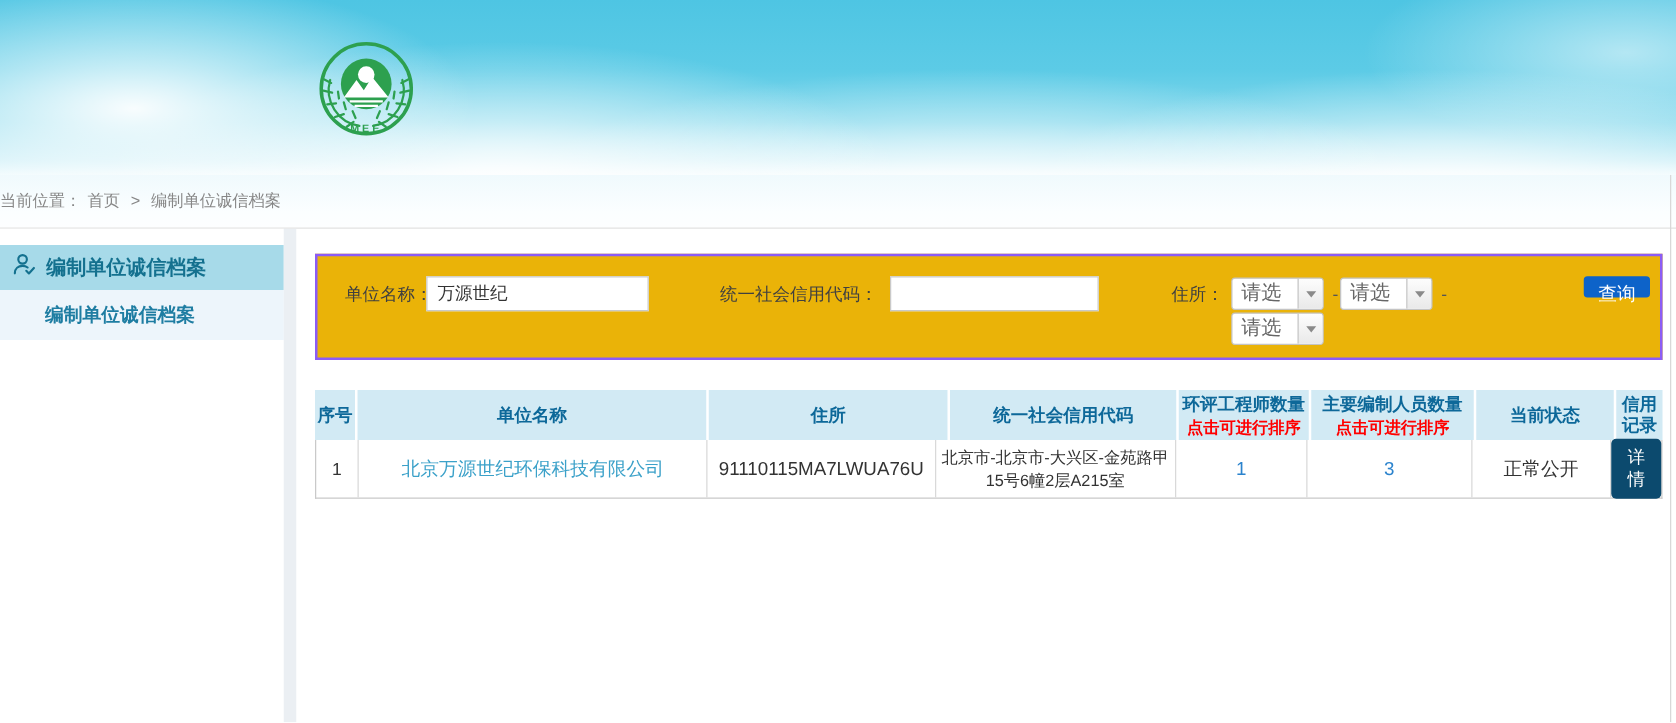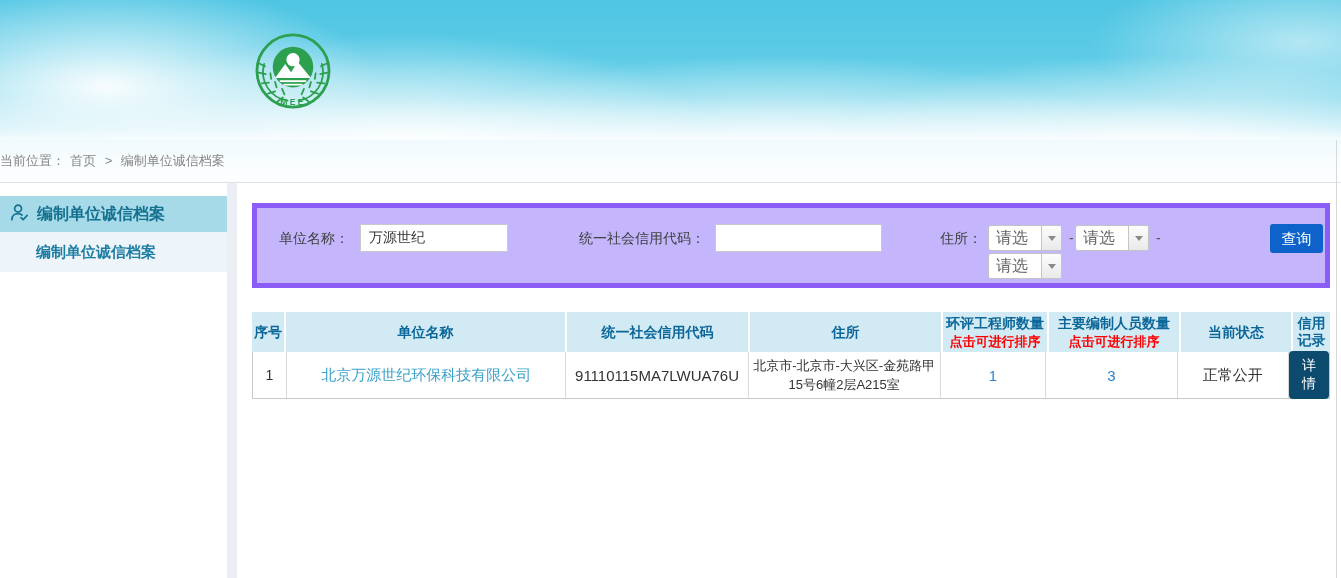--- a/index.html
+++ b/index.html
@@ -49,41 +49,41 @@
     position:absolute; left:0; top:49px; width:227px; height:40px;
     background:#edf5fb; display:flex; align-items:center; padding-left:36px;
     color:#1e7da2; font-size:15px; font-weight:bold; cursor:pointer;
   }
   .v-divider { position:absolute; left:227px; top:183px; width:10px; height:395px; background:#ebeff3; }
   .right-border { position:absolute; left:1336px; top:140px; width:1px; height:438px; background:#d8d8d8; }
 
   
   .search-panel {
     position:absolute; left:252px; top:203px; width:1078px; height:85px;
-    background:#c4b5fd; border:5px solid #8b5cf6;
+    background:#eab308; border:2px solid #8b5cf6;
   }
   .search-panel .lbl { position:absolute; height:28px; line-height:28px; font-size:14px; color:#404040; white-space:nowrap; }
   .inp {
     position:absolute; height:28px; border:1px solid #c9c9c9; background:#fff;
     font-size:14px; color:#333; padding:0 8px; font-family:inherit; outline:none;
   }
   .sel {
     position:absolute; width:74px; height:26px; border:1px solid #c4c4c4; border-radius:3px;
     background:#fff; display:flex; align-items:stretch; cursor:pointer; overflow:hidden;
   }
   .sel-text { flex:1; font-size:16px; color:#666; line-height:24px; padding-left:7px; }
   .sel-arrow {
     width:20px; border-left:1px solid #c4c4c4;
     background:linear-gradient(180deg,#fdfdfd,#e9e9e9);
     display:flex; align-items:center; justify-content:center;
   }
   .tri { width:0; height:0; border-left:4px solid transparent; border-right:4px solid transparent; border-top:5px solid #8a8a8a; }
   .dash-lbl { position:absolute; height:28px; line-height:28px; font-size:14px; color:#555; }
   .btn-query {
-    position:absolute; left:1013px; top:16px; width:53px; height:29px;
+    position:absolute; left:1013px; top:16px; width:53px; height:17px;
     background:#0d63c9; color:#fff; font-size:15px; border:none; border-radius:3px;
     cursor:pointer; font-family:inherit; line-height:29px; 
   }
 
   
   .table { position:absolute; left:252px; top:312px; width:1078px; }
   .thead { display:flex; height:40px; background:#d2eaf4; }
   .th {
     display:flex; flex-direction:column; align-items:center; justify-content:center;
     color:#0d6899; font-size:14px; font-weight:bold; line-height:17px;
@@ -168,21 +168,21 @@
     </div>
     <div class="side-item-sub">
       <span>编制单位诚信档案</span>
     </div>
   </div>
   <div class="v-divider"></div>
   <div class="right-border"></div>
 
   <div class="search-panel">
     <span class="lbl" style="left:22px; top:16px;">单位名称：</span>
-    <input class="inp" style="left: 103px; top: 16px; width: 148px;" type="text" value="万源世纪">
+    <input class="inp" style="left: 87px; top: 16px; width: 178px;" type="text" value="万源世纪">
     <span class="lbl" style="left:322px; top:16px;">统一社会信用代码：</span>
     <input class="inp" style="left: 458px; top: 16px; width: 167px;" type="text" value="">
     <span class="lbl" style="left:683px; top:16px;">住所：</span>
 
     <div class="sel" style="left:731px; top:17px;">
       <span class="sel-text">请选择</span>
       <span class="sel-arrow">
           <span class="tri"></span>
         </span>
     </div>
@@ -205,25 +205,25 @@
   </div>
 
   <div class="table">
     <div class="thead">
       <div class="th col0">
           <span>序号</span>
         </div>
       <div class="th col1">
           <span>单位名称</span>
         </div>
+      <div class="th col3">
+          <span>住所</span>
+        </div>
       <div class="th col2">
           <span>统一社会信用代码</span>
-        </div>
-      <div class="th col3">
-          <span>住所</span>
         </div>
       <div class="th col4 sortable">
         <span>环评工程师数量</span>
         <span class="sort">点击可进行排序</span>
       </div>
       <div class="th col5 sortable">
         <span>主要编制人员数量</span>
         <span class="sort">点击可进行排序</span>
       </div>
       <div class="th col6">

